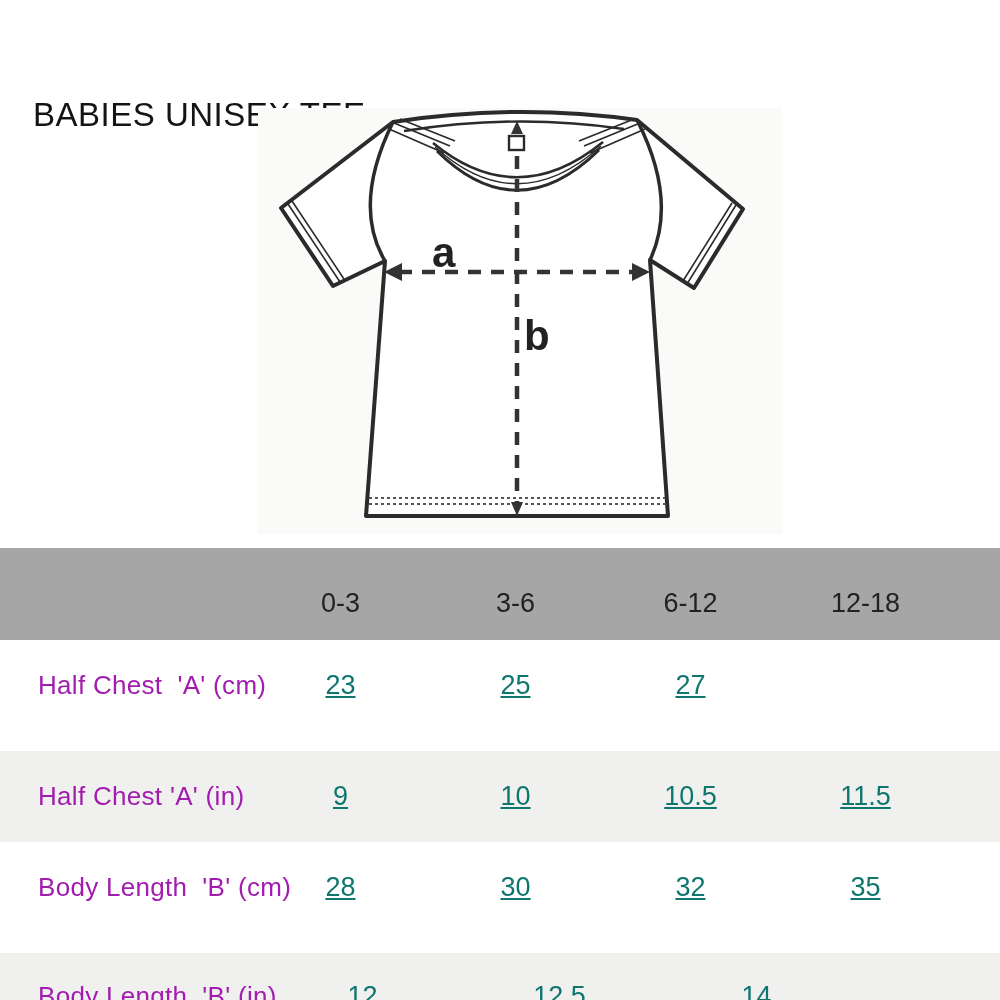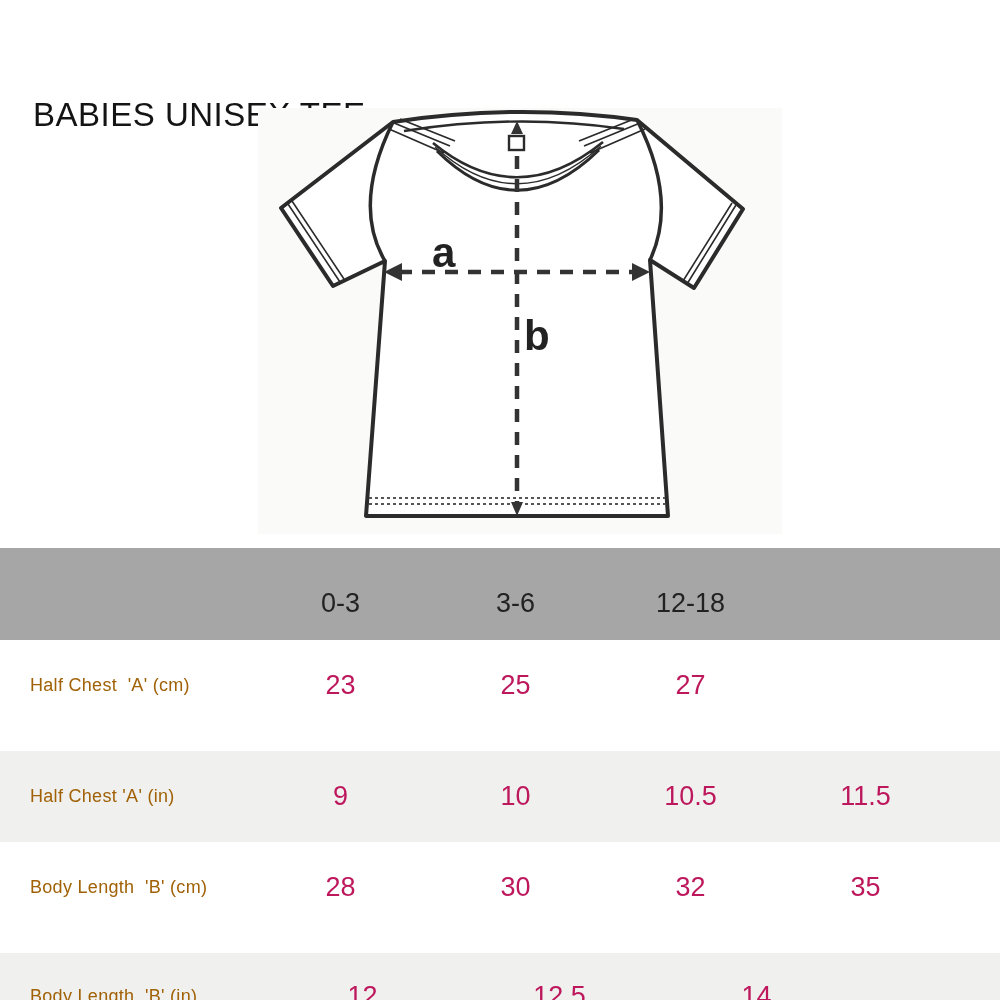--- a/index.html
+++ b/index.html
@@ -23,24 +23,24 @@
   .size-table{position:absolute;left:0;top:548px;width:1000px;height:452px;}
   .t-row{
     display:grid;grid-template-columns:253px 175px 175px 175px 175px;
     align-items:center;width:1000px;
   }
   .t-head{height:92px;background:#a6a6a6;}
   .t-r{height:91px;}
   .t-r.last{height:87px;gap:22px;}
   .t-r.shade{background:#f0f0ef;margin-top:20px;}
   .cell-label{
-    padding-left:30px;font-size:18px;letter-spacing:0.3px;color:#a16207;
+    padding-left:38px;font-size:26px;letter-spacing:0.3px;color:#a21caf;
     white-space:pre;
   }
-  .cell-val{text-align:center;font-size:27px;color:#be185d;}
+  .cell-val{text-align:center;font-size:27px;color:#0f766e;text-decoration:underline;}
   .head-val{text-align:center;font-size:27px;color:#222222;padding-top:18px;}
 </style>
 </head>
 <body>
 
 <div class="canvas">
 
   <div class="subtitle">BABIES UNISEX TEE</div>
 
   <div class="photo-bg"></div>
@@ -79,20 +79,21 @@
     <text x="432" y="267" font-family="Liberation Sans, sans-serif" font-size="42" font-weight="bold" fill="#222222">a</text>
     <text x="524" y="350" font-family="Liberation Sans, sans-serif" font-size="42" font-weight="bold" fill="#222222">b</text>
   </svg>
 
   <div class="size-table">
 
     <div class="t-row t-head">
       <div class="cell-label"></div>
       <div class="head-val">0-3</div>
       <div class="head-val">3-6</div>
+      <div class="head-val">6-12</div>
       <div class="head-val">12-18</div>
     </div>
 
     <div class="t-row t-r">
       <div class="cell-label">Half Chest  'A' (cm)</div>
       <div class="cell-val">23</div>
       <div class="cell-val">25</div>
       <div class="cell-val">27</div>
     </div>
 

